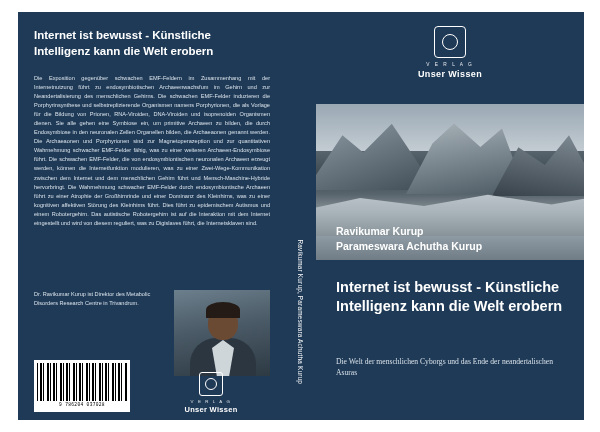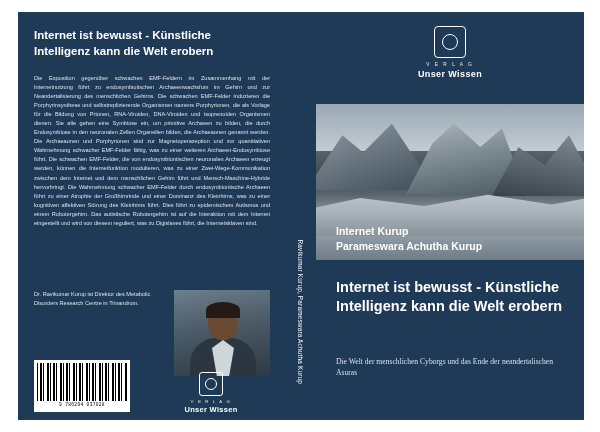--- a/index.html
+++ b/index.html
@@ -366,21 +366,21 @@
 
     <div class="fc-image">
       <div class="sky"></div>
       <div class="peak p1"></div>
       <div class="peak p2"></div>
       <div class="peak p3"></div>
       <div class="glacier"></div>
       <div class="lake"></div>
     </div>
 
-    <div class="fc-authors" style="white-space: pre-line;">Internet Kurup
+    <div class="fc-authors" style="white-space: pre-line;">Ravikumar Kurup
 Parameswara Achutha Kurup</div>
 
     <div class="fc-title">Internet ist bewusst - Künstliche Intelligenz kann die Welt erobern</div>
 
     <div class="fc-sub">Die Welt der menschlichen Cyborgs und das Ende der neandertalischen Asuras</div>
   </div>
 
 </div>
 
 </body></html>

